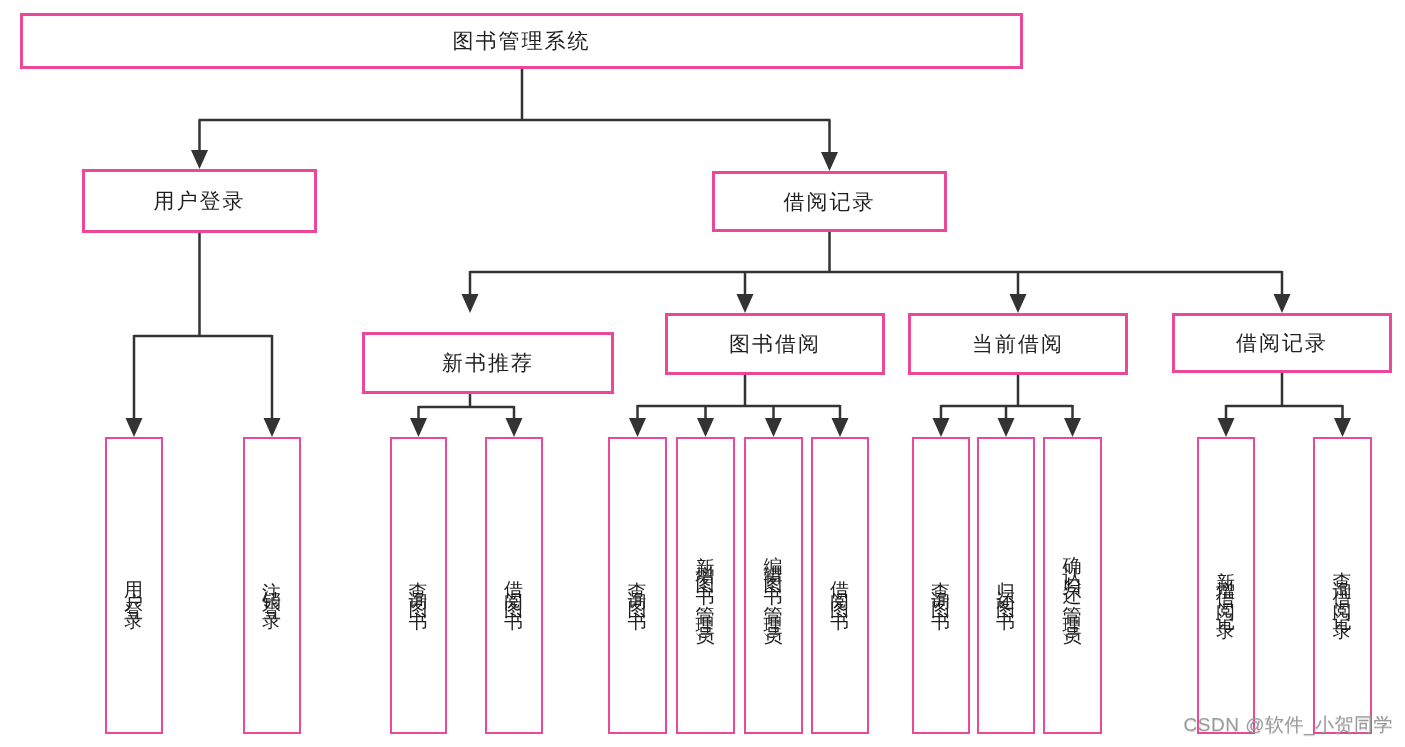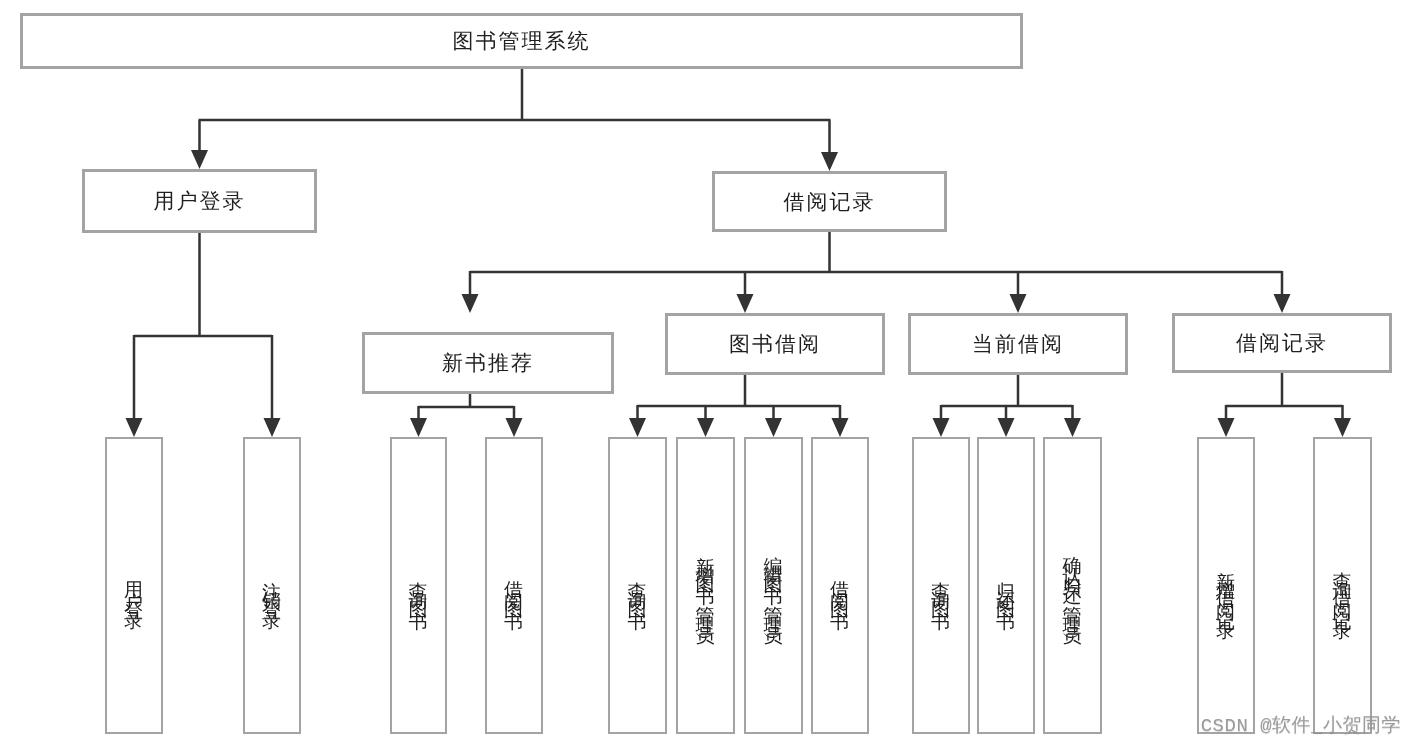--- a/index.html
+++ b/index.html
@@ -2,35 +2,34 @@
 <html><head>
 <meta charset="utf-8">
 <style>
   html,body{margin:0;padding:0;background:#ffffff;}
   .stage{
     position:relative;width:1405px;height:747px;background:#ffffff;
     font-family:"Liberation Sans",sans-serif;color:#1f1f1f;overflow:hidden;
   }
   .connectors{position:absolute;left:0;top:0;z-index:0;}
   .node{
-    position:absolute;background:#ffffff;border:3px solid #a3a3a3;
+    position:absolute;background:#ffffff;border:3px solid #ec4899;
     display:flex;align-items:center;justify-content:center;
     box-sizing:border-box;z-index:1;text-align:center;
   }
   .hbox{font-size:21px;letter-spacing:2px;}
   .vbox{
     top:437px;height:297px;border-width:2px;
     writing-mode:vertical-rl;text-orientation:mixed;
     font-size:19px;letter-spacing:10px;line-height:1;
   }
   .watermark{
-    position:absolute;top:712px;right:4px;z-index:2;
+    position:absolute;top:712px;right:12px;z-index:2;
     font-size:19px;color:#9b9b9b;letter-spacing:0.5px;
     text-shadow:0 1px 1px rgba(0,0,0,0.15);
-    font-family:Liberation Mono, monospace;
   }
 </style>
 </head>
 <body>
 
 <div class="stage">
 
   <svg class="connectors" width="1405" height="747" viewBox="0 0 1405 747" aria-hidden="true">
     <path fill="none" stroke="#333333" stroke-width="2.5" d="
       M522 69 V121

